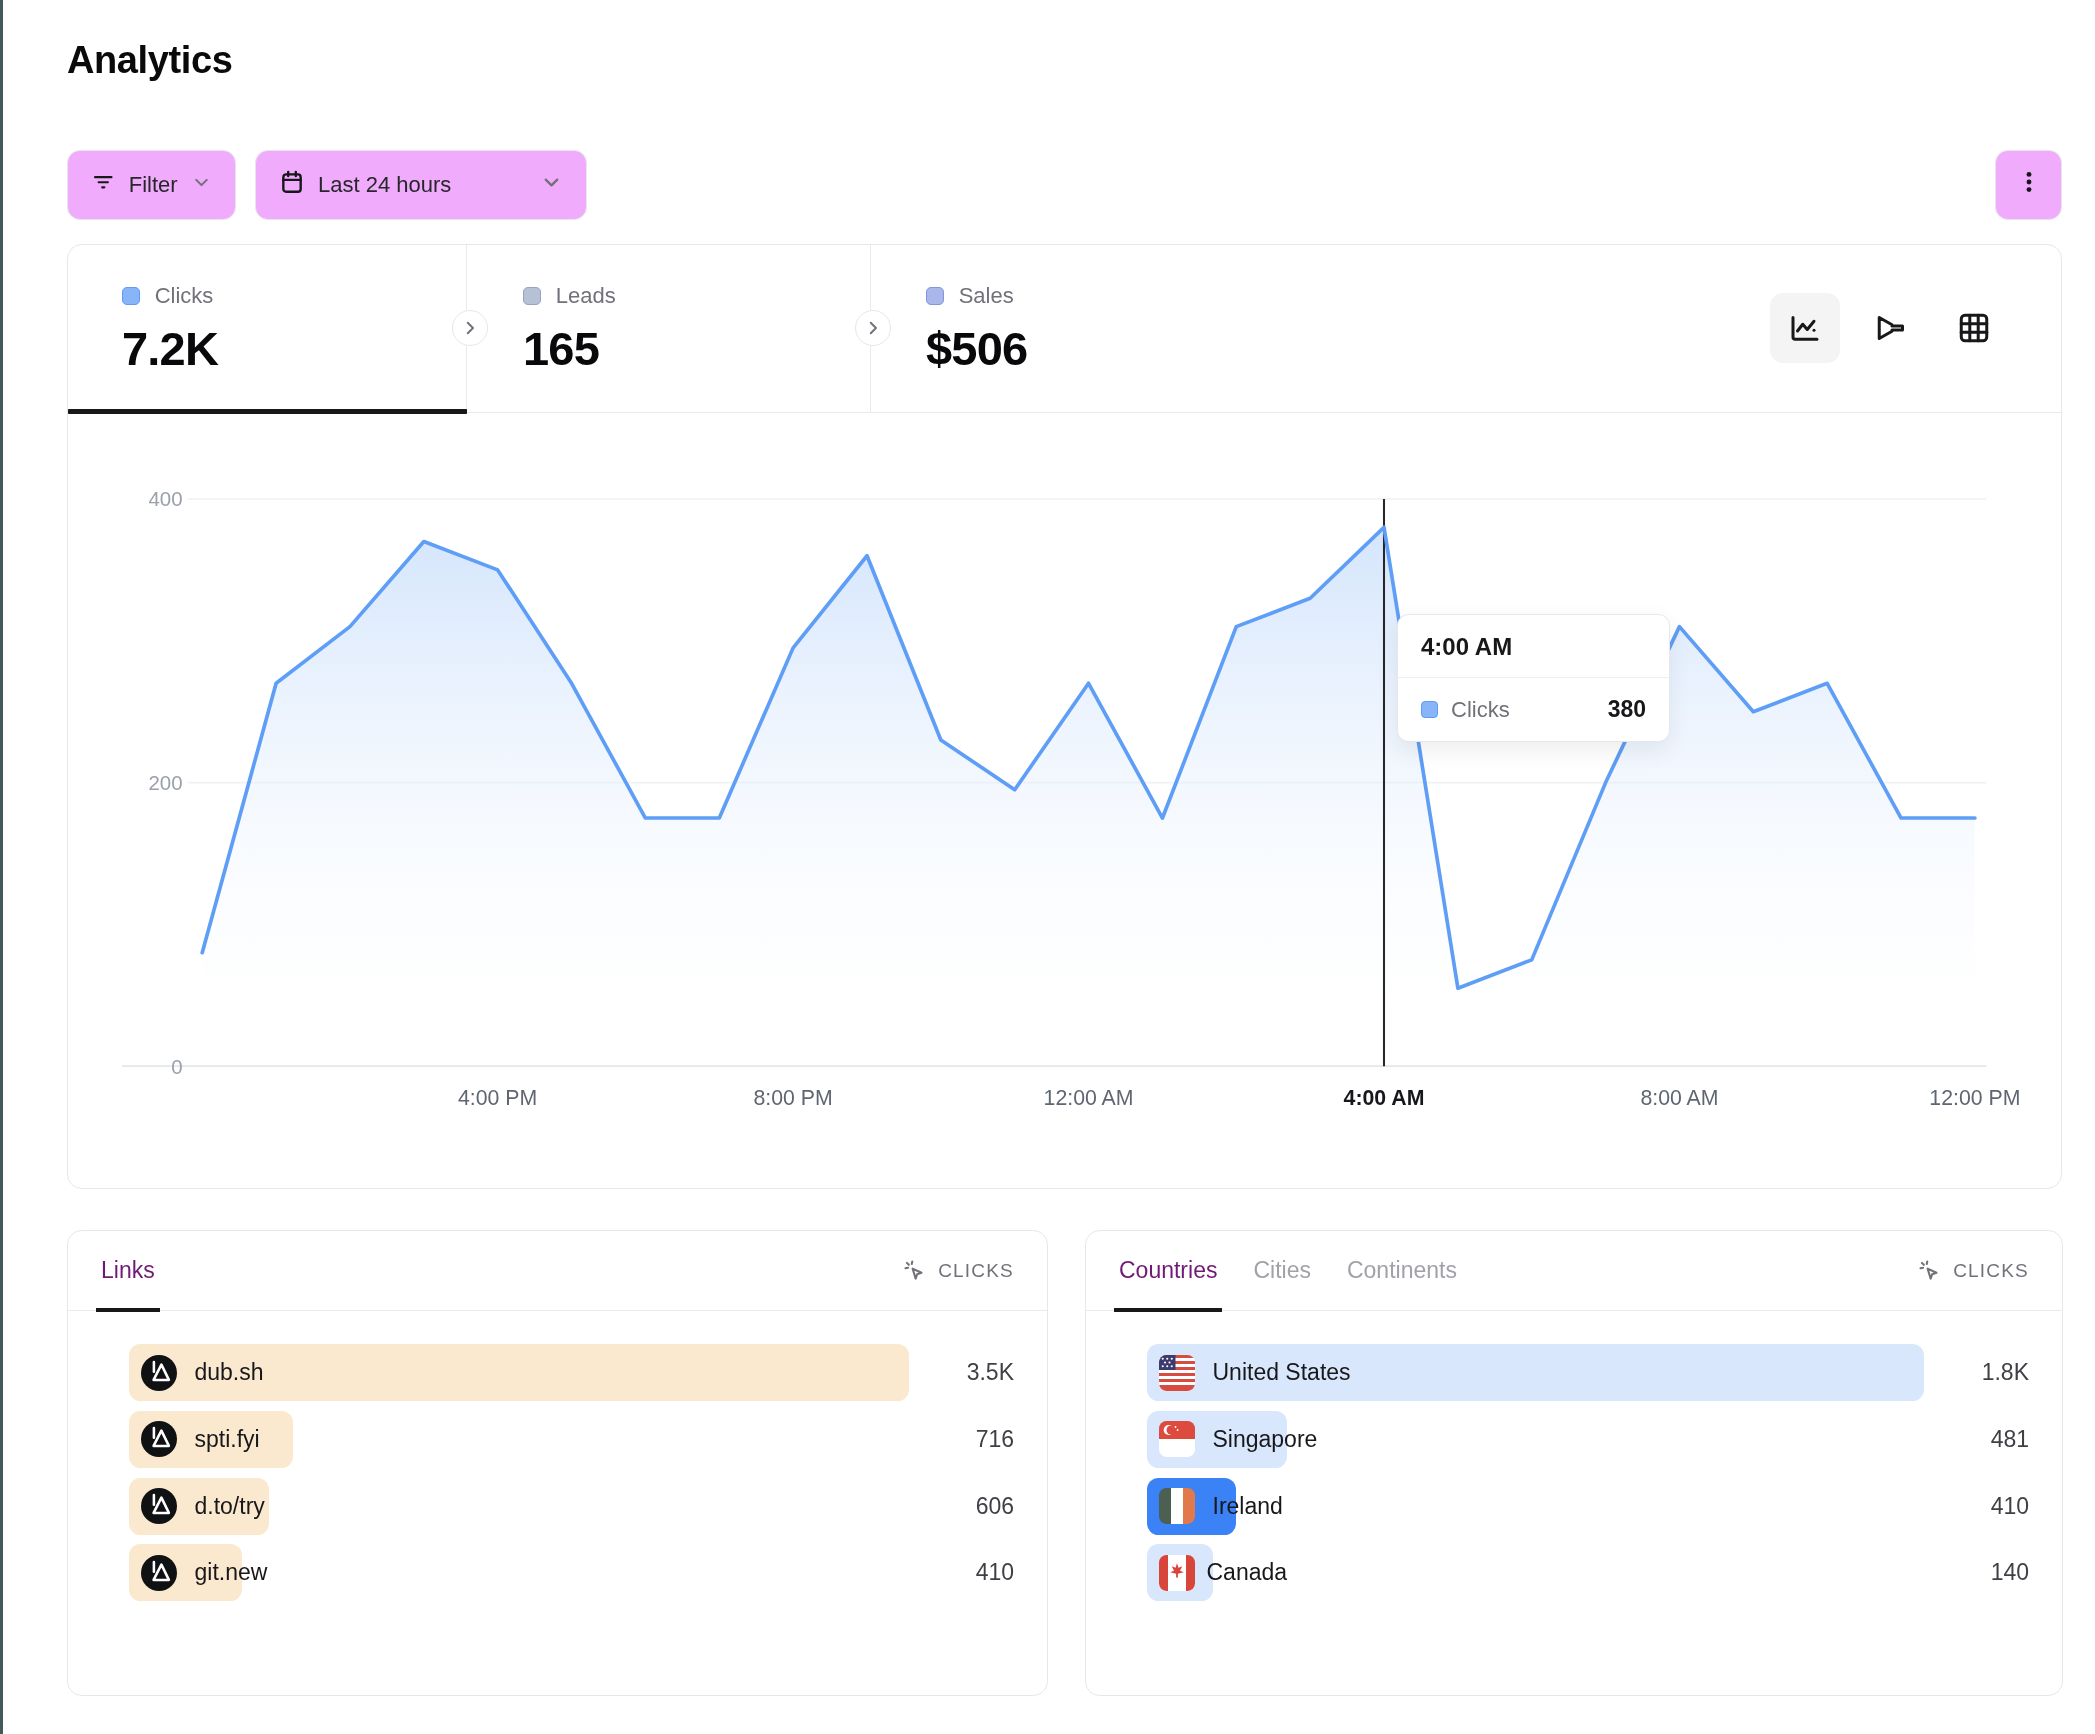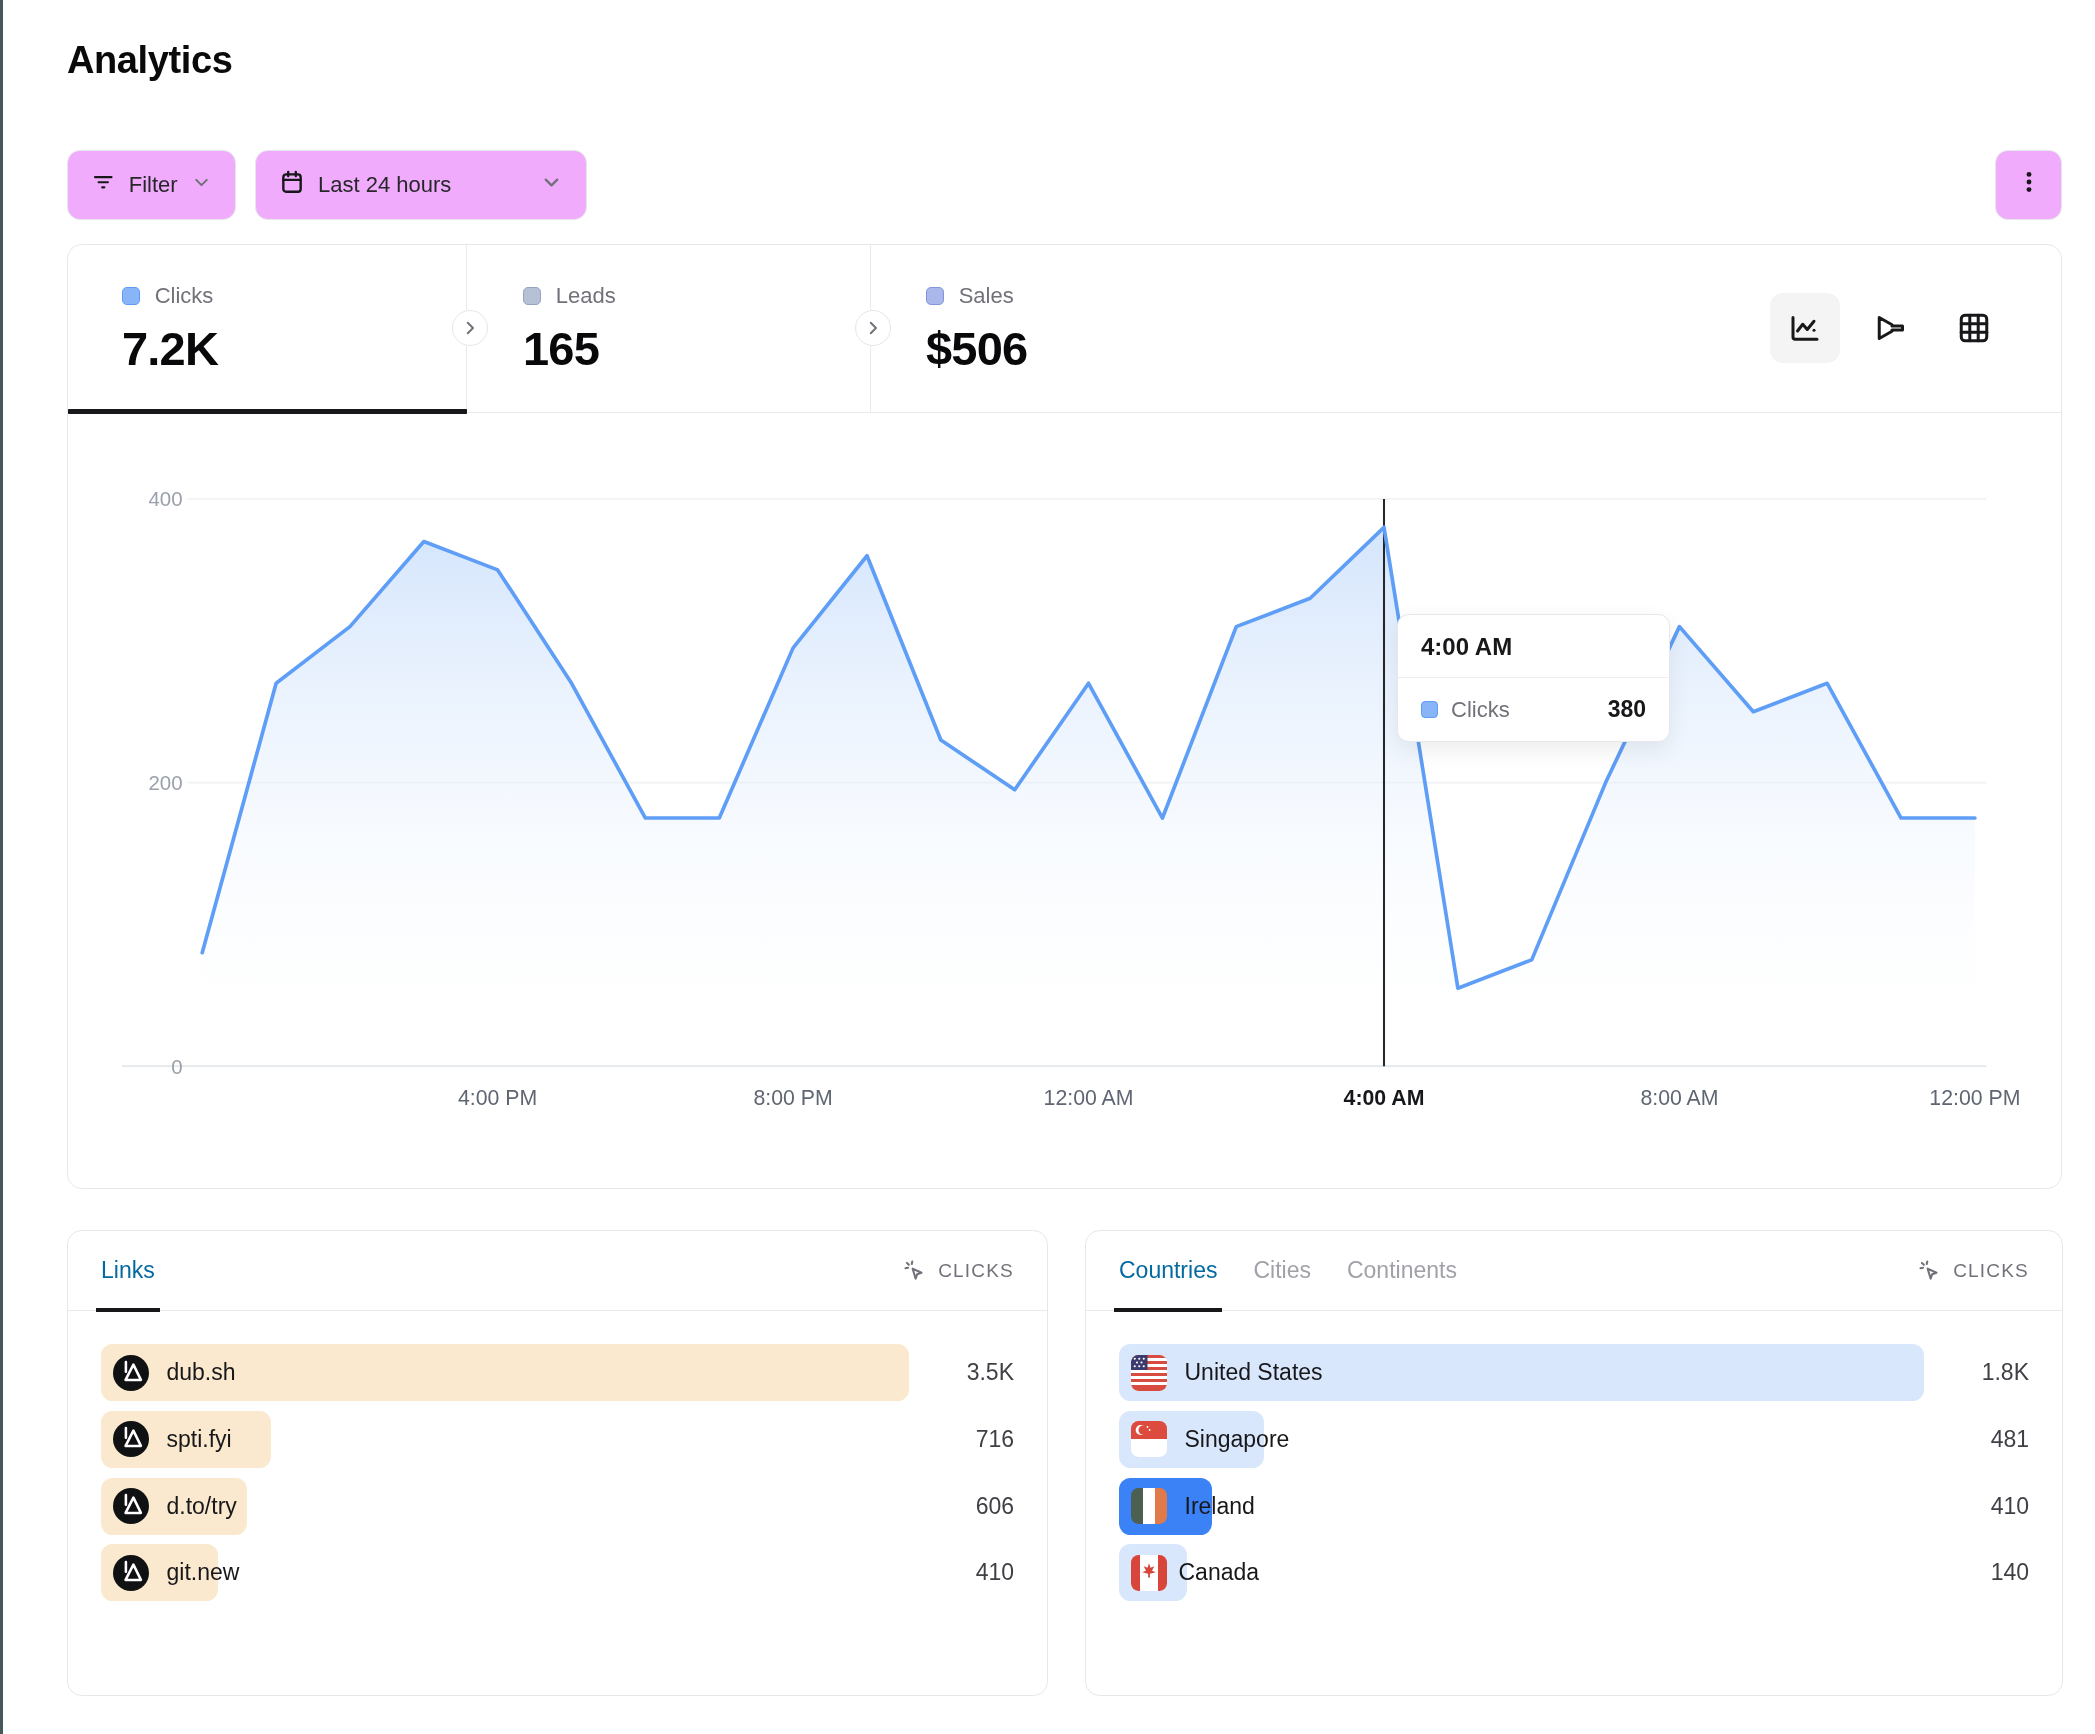--- a/index.html
+++ b/index.html
@@ -47,26 +47,26 @@
   .tt-series { flex:1; font-size:22px; color:#71717a; }
   .tt-value { font-size:23px; font-weight:700; color:#18181b; }
 
   
   .panel { position:absolute; top:1230px; height:466px; border:1.6px solid #e5e7eb; border-radius:14.7px; background:#fff; }
   .panel.links { left:67px; width:981px; }
   .panel.countries { left:1085px; width:978px; }
   .panel-header { position:relative; height:80px; display:flex; align-items:center; padding:0 33px; border-bottom:1.6px solid #e8eaec; }
   .panel-tabs { display:flex; gap:36px; height:100%; align-items:center; }
   .panel-tab { position:relative; height:100%; display:flex; align-items:center; font-size:23px; font-weight:500; color:#a1a1aa; cursor:pointer; }
-  .panel-tab.active { color:#0369a1; }
+  .panel-tab.active { color:#701a75; }
   .panel-tab.active::after { content:""; position:absolute; left:-4.9px; right:-4.9px; bottom:-1.6px; height:4.1px; background:#18181b; }
   .metric-header { margin-left:auto; display:flex; align-items:center; gap:9.8px; font-size:19px; font-weight:500; letter-spacing:1.2px; color:#71717a; }
   .panel-list { padding:33px 33px 0; }
   .row { display:flex; align-items:center; margin-bottom:9.8px; cursor:pointer; }
-  .bar-wrap { flex:1; margin-right:19.6px; }
+  .bar-wrap { flex:1; margin-right:19.6px;margin-left:28px; }
   .bar { position:relative; height:57px; min-width:59px; border-radius:11.5px; display:flex; align-items:center; gap:18px; padding:0 13px 0 11.5px; white-space:nowrap; }
   .bar .row-label { font-size:23px; color:#18181b; }
   .row-icon { width:36px; height:36px; flex:0 0 auto; display:flex; }
   .row-icon svg { width:36px; height:36px; }
   .flag { border-radius:7.4px; overflow:hidden; }
   .row-value { width:85px; text-align:right; font-size:23px; font-weight:500; color:#3f3f46; }
 </style>
 </head>
 <body>
 

